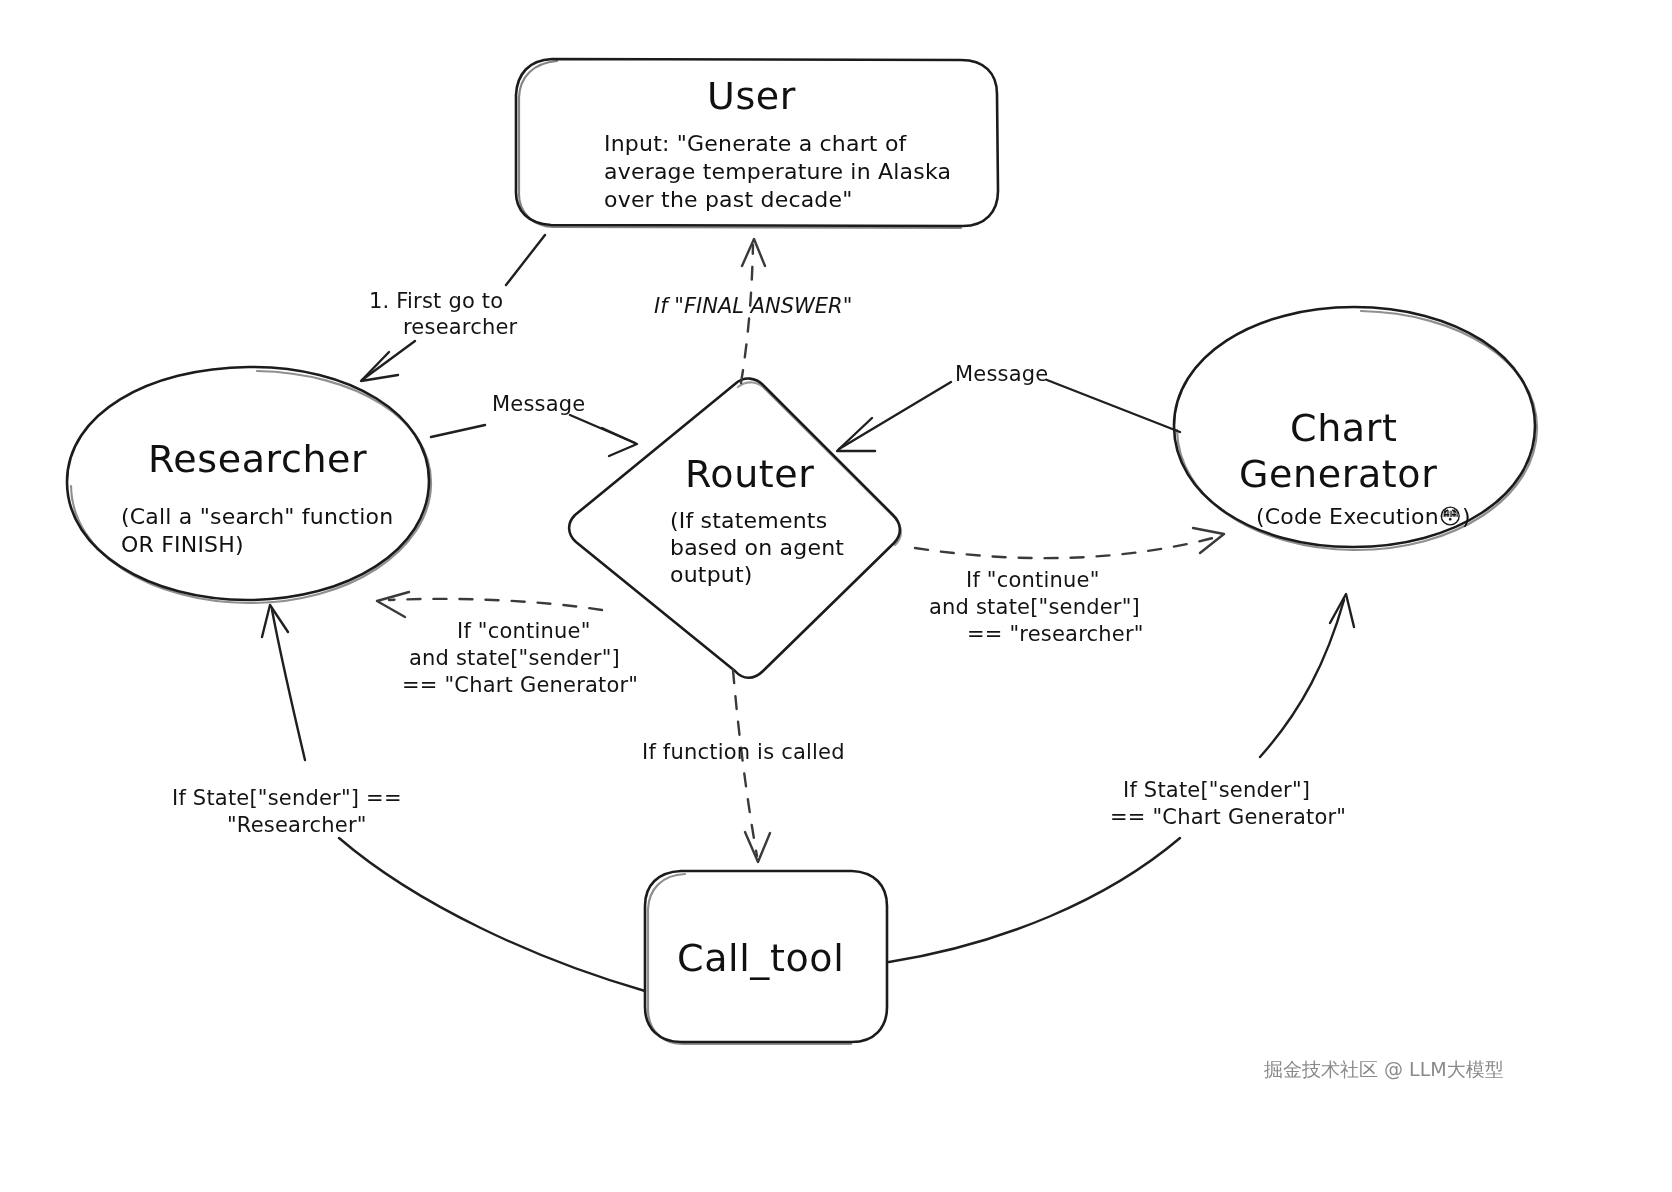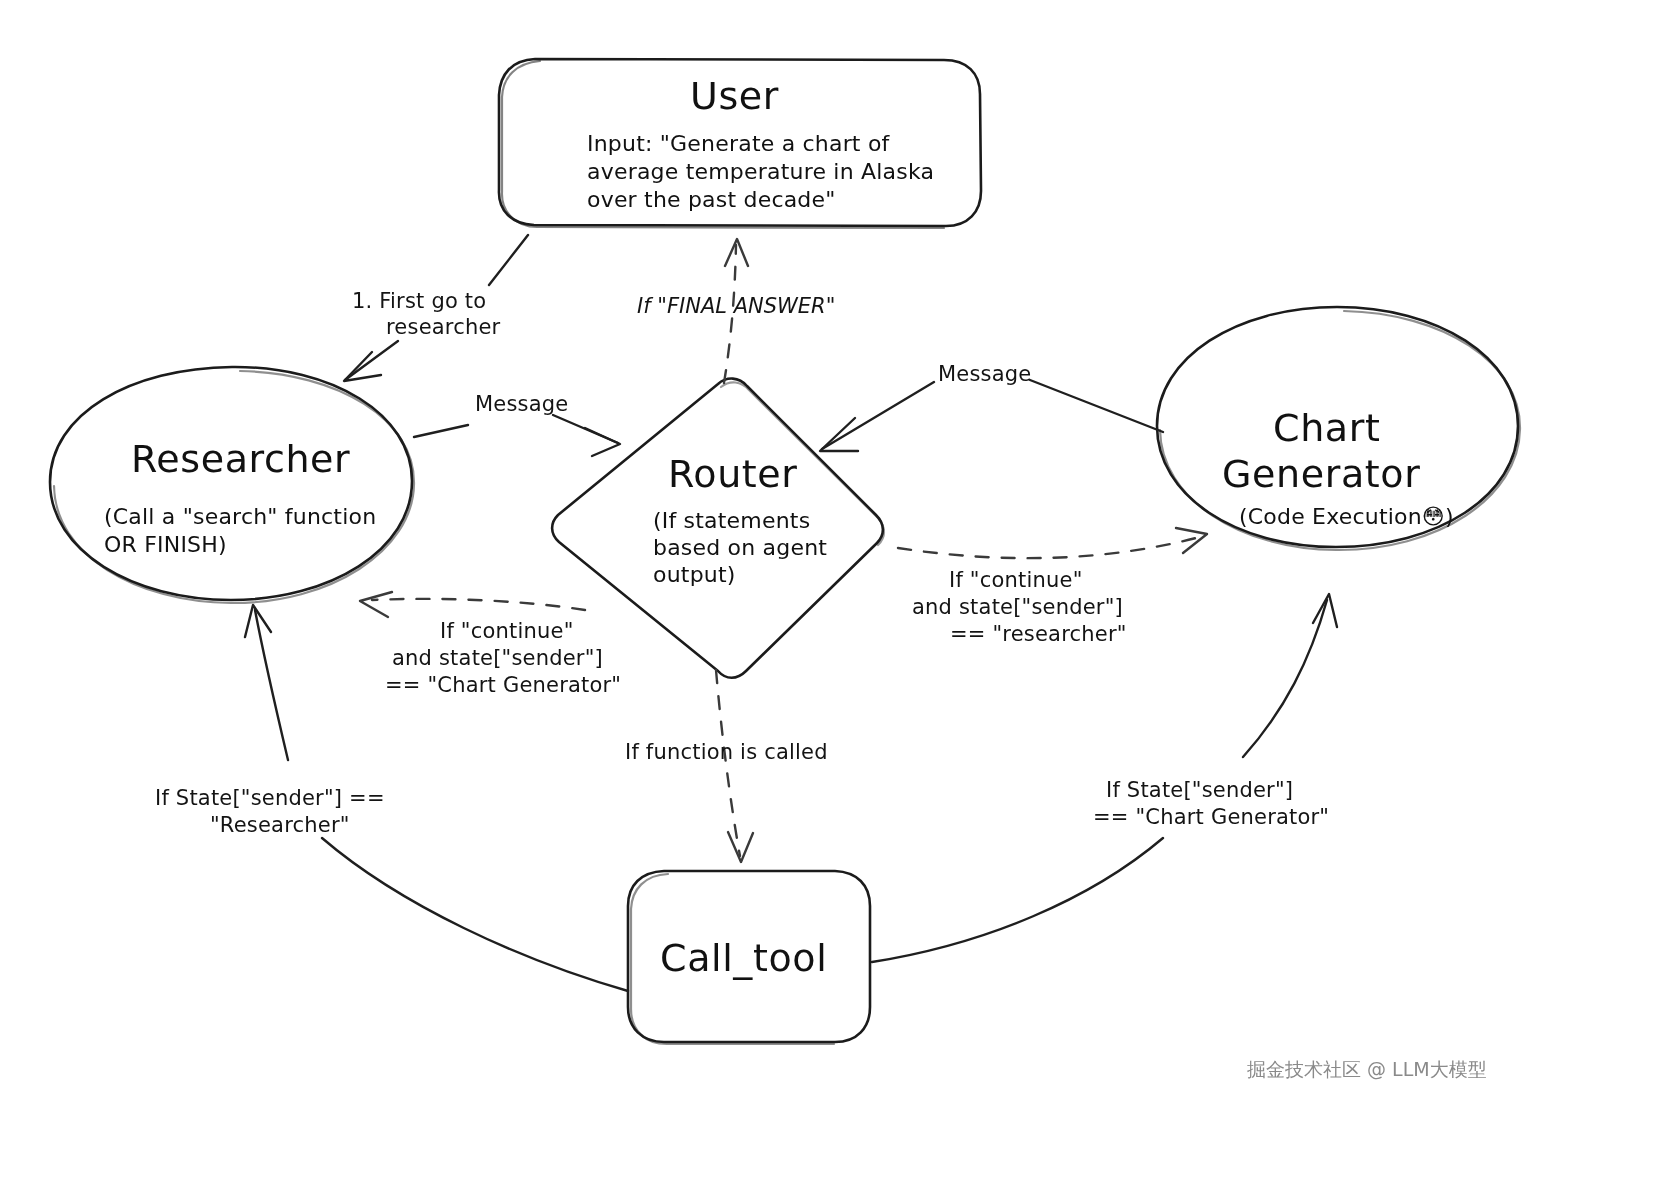--- a/index.html
+++ b/index.html
@@ -10,21 +10,21 @@
   }
   body {
     font-family: "DejaVu Sans", sans-serif;
     width: 1672px;
     height: 1192px;
     overflow: hidden;
     position: relative;
   }
   #canvas {
     position: absolute;
-    top: 0; left: 0;
+    top: 0; left: 17px;
     width: 1654px;
     height: 1192px;
   }
   
   .ink {
     fill: none;
     stroke: #1b1b1b;
     stroke-width: 2.6;
     stroke-linecap: round;
     stroke-linejoin: round;

